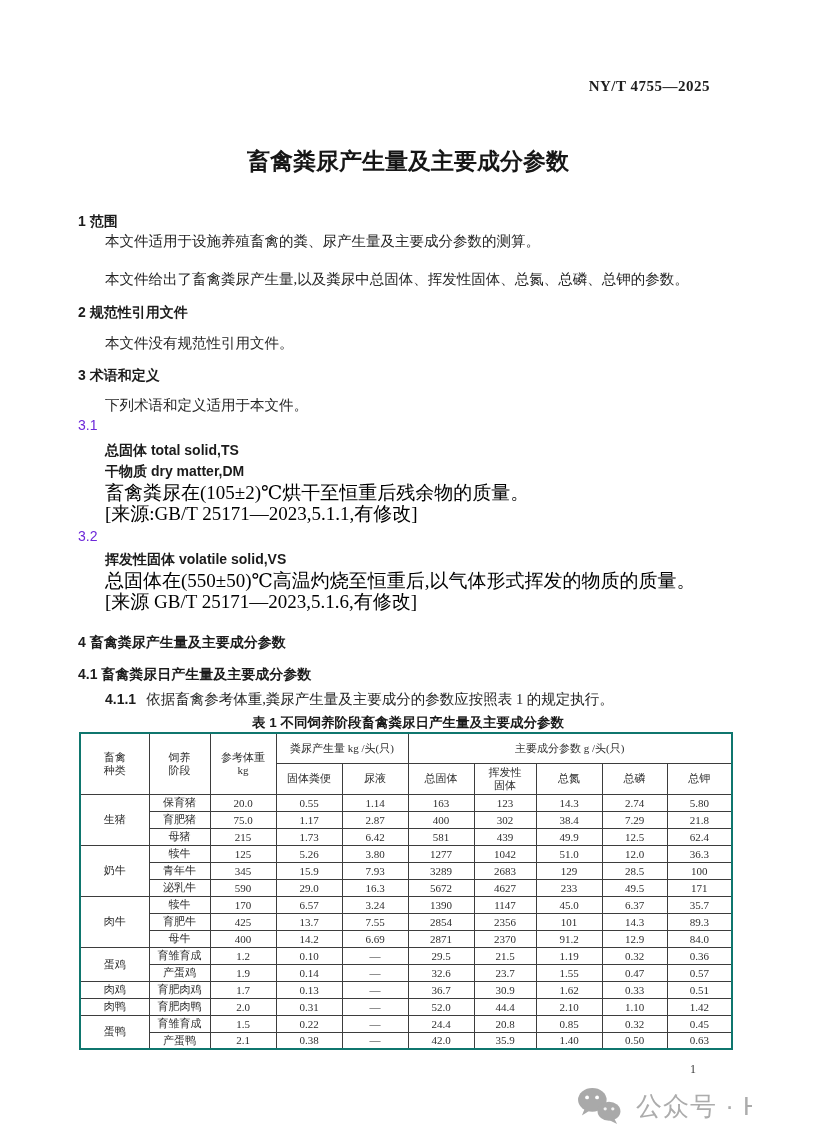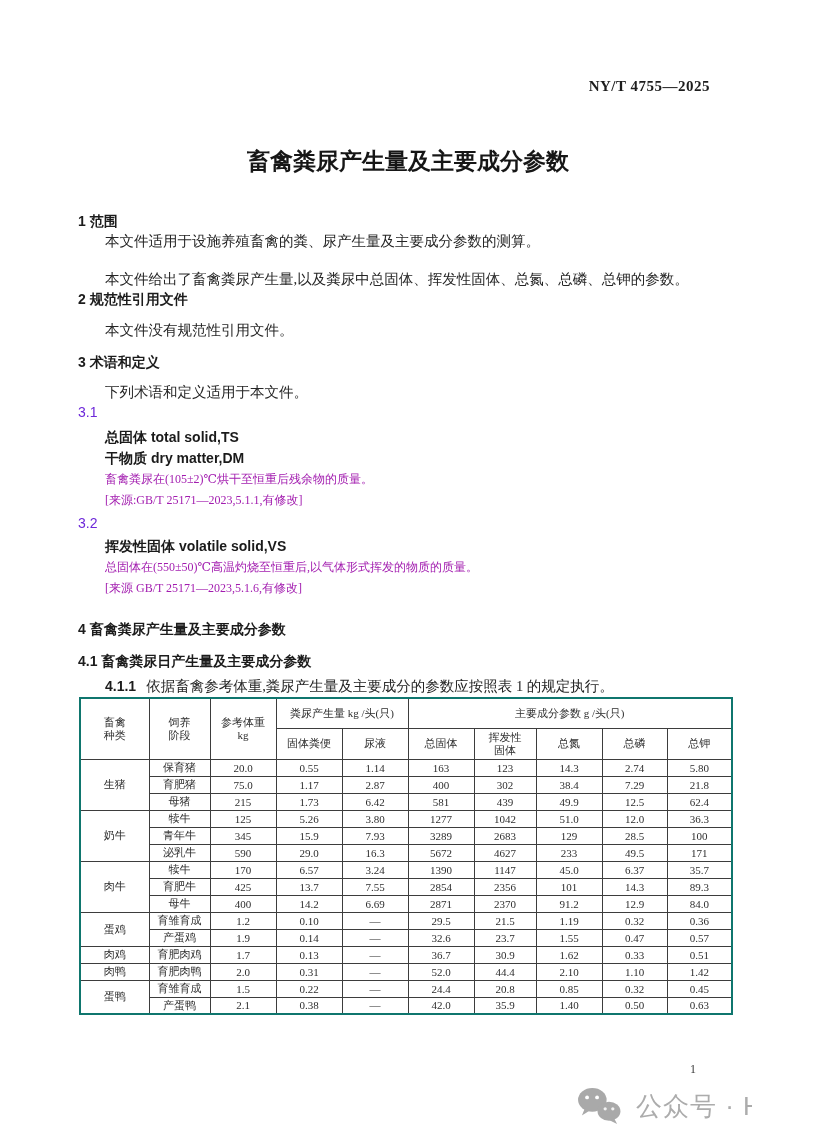--- a/index.html
+++ b/index.html
@@ -24,21 +24,21 @@
     margin-top:146px;
     text-align:center;
     font-family:"Liberation Sans","DejaVu Sans",sans-serif;
     font-weight:bold; font-size:23px; line-height:30px; color:#161616;
   }
   .h-sec {
     font-family:"Liberation Sans","DejaVu Sans",sans-serif;
     font-weight:bold; font-size:14px; line-height:18px; color:#1c1c1c;
   }
   .h-s1 { margin-top:36px; }
-  .h-s2 { }
+  .h-s2 { margin-top:13px; }
   .h-s3 { margin-top:12px; }
   .h-s4 { margin-top:21px; }
   .h-s41 { margin-top:14px; }
   .body-p {
     font-size:14.5px; line-height:22px; color:#262626;
     padding-left:27px;
   }
   .p-s1a { margin-top:16px; }
   .p-s2  { margin-top:11px; }
   .p-s3  { margin-top:10px; }
@@ -48,21 +48,21 @@
   }
   .n-32 { margin-top:3px; }
   .term-line {
     font-family:"Liberation Sans","DejaVu Sans",sans-serif;
     font-weight:bold; font-size:14px; line-height:21px; color:#1a1a1a;
     padding-left:27px;
   }
   .t1 { margin-top:5px; }
   .t3 { margin-top:3px; }
   .def-line, .src-line {
-    font-size:12px; line-height:21px; color:#a21caf;
+    font-size:19px; line-height:21px; color:#000000;
     padding-left:27px;
   }
   .p-411 { margin-top:6px; font-size:14.5px; line-height:21px; }
   .p-411 .num411 {
     font-family:"Liberation Sans","DejaVu Sans",sans-serif;
     font-weight:bold; font-size:14px; color:#1c1c1c; padding-right:10px;
   }
   .tbl-caption {
     margin-top:4px;
     text-align:center;
@@ -133,20 +133,21 @@
     <div class="term-num n-32">3.2</div>
     <div class="term-line t3">挥发性固体  volatile solid,VS</div>
     <div class="def-line">总固体在(550±50)℃高温灼烧至恒重后,以气体形式挥发的物质的质量。</div>
     <div class="src-line">[来源 GB/T 25171—2023,5.1.6,有修改]</div>
 
     <div class="h-sec h-s4">4  畜禽粪尿产生量及主要成分参数</div>
     <div class="h-sec h-s41">4.1  畜禽粪尿日产生量及主要成分参数</div>
 
     <div class="body-p p-411"><span class="num411">4.1.1</span><span>依据畜禽参考体重,粪尿产生量及主要成分的参数应按照表 1 的规定执行。</span></div>
 
+    <div class="tbl-caption">表 1  不同饲养阶段畜禽粪尿日产生量及主要成分参数</div>
 
     <table class="std">
       <colgroup>
         <col style="width:69px">
           <col style="width:61px">
           <col style="width:66px">
         <col style="width:66px">
           <col style="width:66px">
           <col style="width:66px">
         <col style="width:62px">

